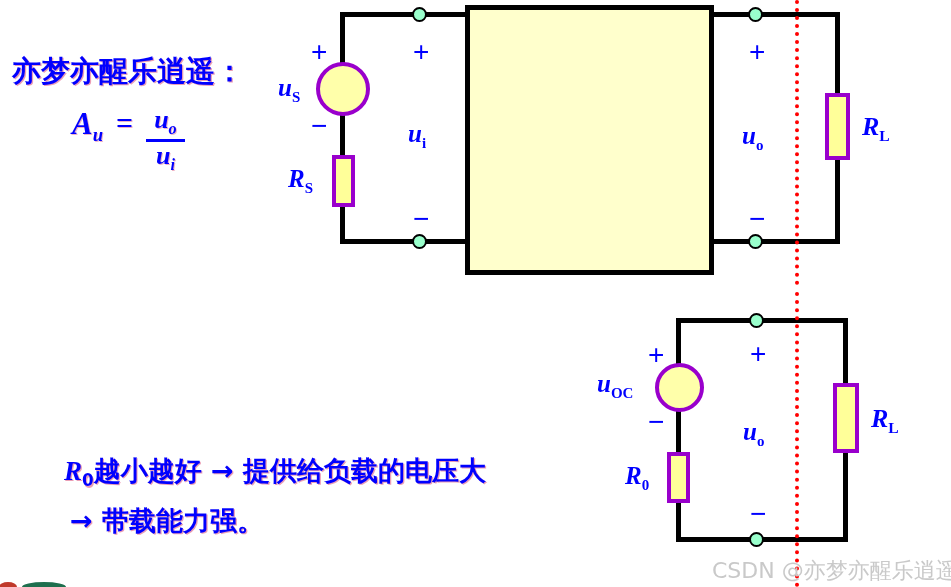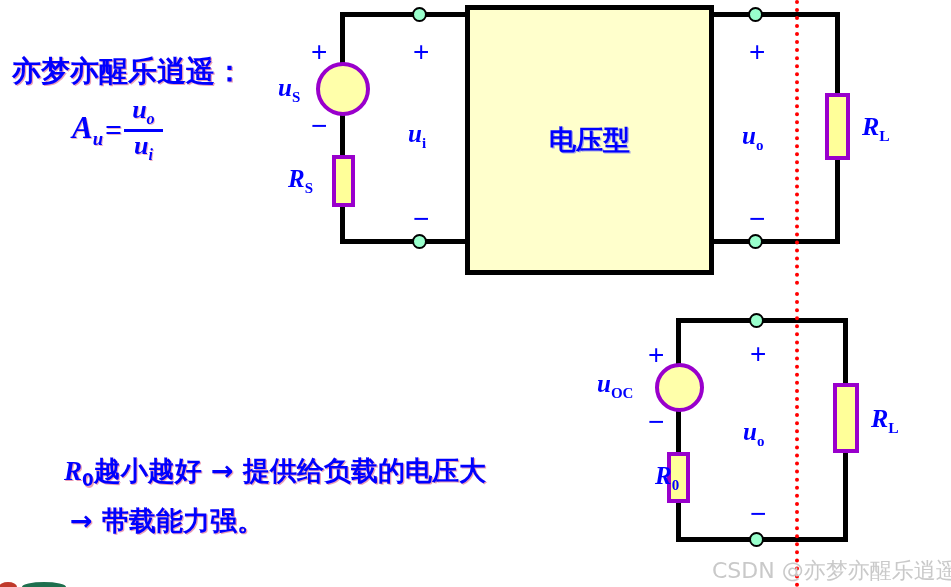--- a/index.html
+++ b/index.html
@@ -31,28 +31,28 @@
 
   #title-amp {
     left: 12px;
     top: 52px;
     font-size: 29px;
   }
 
   #formula {
     position: absolute;
     left: 72px;
-    top: 96px;
+    top: 106px;
     color: #0000ff;
     font-family: "Liberation Serif", "DejaVu Serif", serif;
     font-style: italic;
     font-weight: bold;
     display: flex;
-    align-items: center;
-    gap: 2px;
+    align-items: flex-start;
+    gap: 13px;
     text-shadow: 1px 1px 0 rgba(210, 40, 90, 0.35);
   }
   #formula .lhs { font-size: 31px; }
   #formula .lhs sub { font-size: 0.60em; font-style: italic; }
   #formula .eq { font-size: 30px; font-style: normal; }
   .frac {
     display: inline-flex;
     flex-direction: column;
     align-items: center;
     line-height: 1.02;
@@ -209,21 +209,20 @@
   <div class="clabel" style="left:288px; top:165px; font-size:25px;"><span>R</span><sub>S</sub></div>
 
   <div class="node" style="left:412px; top:7px;"></div>
   <div class="node" style="left:412px; top:234px;"></div>
 
   <div class="sign" style="left:413px; top:38px; font-size:28px;">+</div>
   <div class="clabel" style="left:408px; top:120px; font-size:25px;"><span>u</span><sub>i</sub></div>
   <div class="sign" style="left:413px; top:205px; font-size:28px;">−</div>
 
   <div class="procbox" style="left:465px; top:5px; width:249px; height:270px;">
-    <span class="line">电压型</span>
   </div>
 
   <div class="wire" style="left:710px; top:12px; width:130px; height:5px;"></div>
   <div class="wire" style="left:710px; top:239px; width:130px; height:5px;"></div>
   <div class="wire" style="left:835px; top:12px; width:5px; height:232px;"></div>
 
   <div class="node" style="left:748px; top:7px;"></div>
   <div class="node" style="left:748px; top:234px;"></div>
 
   <div class="sign" style="left:749px; top:38px; font-size:28px;">+</div>
@@ -239,21 +238,21 @@
   <div class="wire" style="left:676px; top:318px; width:5px; height:224px;"></div>
   <div class="wire" style="left:678px; top:537px; width:170px; height:5px;"></div>
   <div class="wire" style="left:843px; top:318px; width:5px; height:224px;"></div>
 
   <div class="src" style="left:655px; top:363px; width:49px; height:49px;"></div>
   <div class="clabel" style="left:597px; top:370px; font-size:25px;"><span>u</span><sub>OC</sub></div>
   <div class="sign" style="left:648px; top:341px; font-size:28px;">+</div>
   <div class="sign" style="left:648px; top:408px; font-size:28px;">−</div>
 
   <div class="res" style="left:667px; top:452px; width:23px; height:51px;"></div>
-  <div class="clabel" style="left:625px; top:462px; font-size:25px;margin-left:30px;"><span>R</span><sub>0</sub></div>
+  <div class="clabel" style="left:625px; top:462px; font-size:25px;"><span>R</span><sub>0</sub></div>
 
   <div class="node" style="left:749px; top:313px;"></div>
   <div class="node" style="left:749px; top:532px;"></div>
 
   <div class="sign" style="left:750px; top:340px; font-size:28px;">+</div>
   <div class="clabel" style="left:743px; top:418px; font-size:25px;"><span>u</span><sub>o</sub></div>
   <div class="sign" style="left:750px; top:500px; font-size:28px;">−</div>
 
   <div class="dotline" style="left:795px; top:292px; height:295px;"></div>
 

